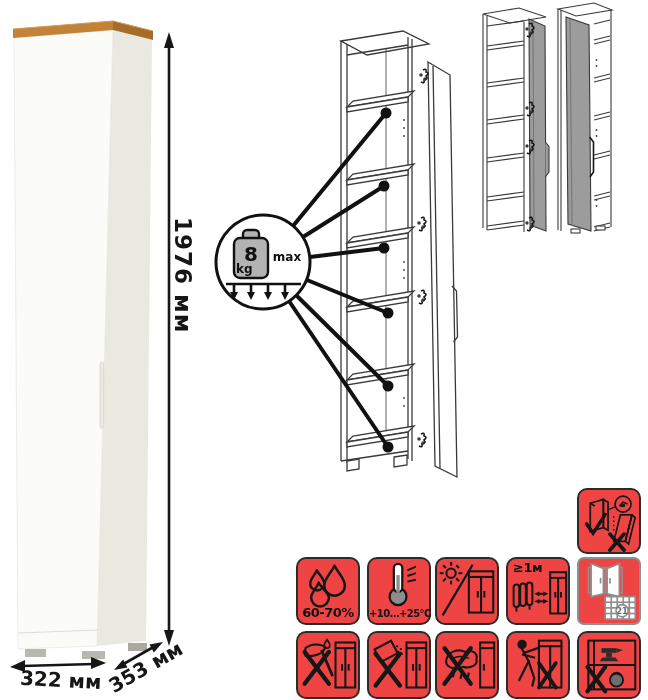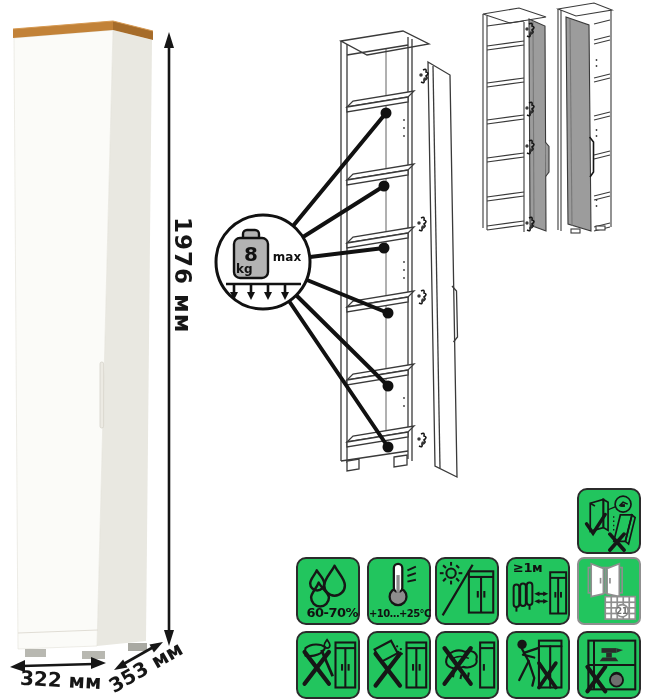--- a/index.html
+++ b/index.html
@@ -10,25 +10,25 @@
   .scene{position:absolute;left:0;top:0;}
   .dim-label{position:absolute;font-weight:bold;color:#161616;white-space:nowrap;}
   .dim-height{left:196px;top:217px;font-size:23px;transform:rotate(90deg);transform-origin:0 0;letter-spacing:1px;}
   .dim-width{left:20px;top:668px;font-size:20px;transform:rotate(3deg);}
   .dim-depth{left:105px;top:655px;font-size:20px;transform:rotate(-30deg);transform-origin:center;}
   .load-text{position:absolute;font-weight:bold;color:#111;text-align:center;}
   .load-value{left:236px;top:242px;width:30px;font-size:20px;}
   .load-unit{left:236px;top:262px;width:16px;font-size:12px;}
   .load-max{left:269px;top:250px;width:36px;font-size:12px;}
   .icon-box{position:absolute;width:64px;height:68px;border:2.5px solid #2b2b2b;border-radius:10px;
-            background:#22c55e;box-sizing:border-box;}
+            background:#ef4444;box-sizing:border-box;}
   .icon-box.gray{border-color:#8f8f8f;border-radius:7px;}
   .icon-box.anchor{height:66px;}
   .icon-box svg{position:absolute;left:0;top:0;width:100%;height:100%;}
-  .icon-label{position:absolute;left:0;right:0;bottom:3px;text-align:right;font-weight:bold;
+  .icon-label{position:absolute;left:0;right:0;bottom:3px;text-align:center;font-weight:bold;
               color:#111;font-size:13px;letter-spacing:-0.5px;}
   .icon-label.small{font-size:10px;letter-spacing:-0.6px;bottom:4px;margin-top:11px;}
   .icon-label.tl{top:1px;left:5px;right:auto;bottom:auto;text-align:left;font-size:13px;}
 </style>
 </head>
 <body>
 
 <div class="stage">
 
   <svg class="scene" width="648" height="700" viewBox="0 0 648 700">

